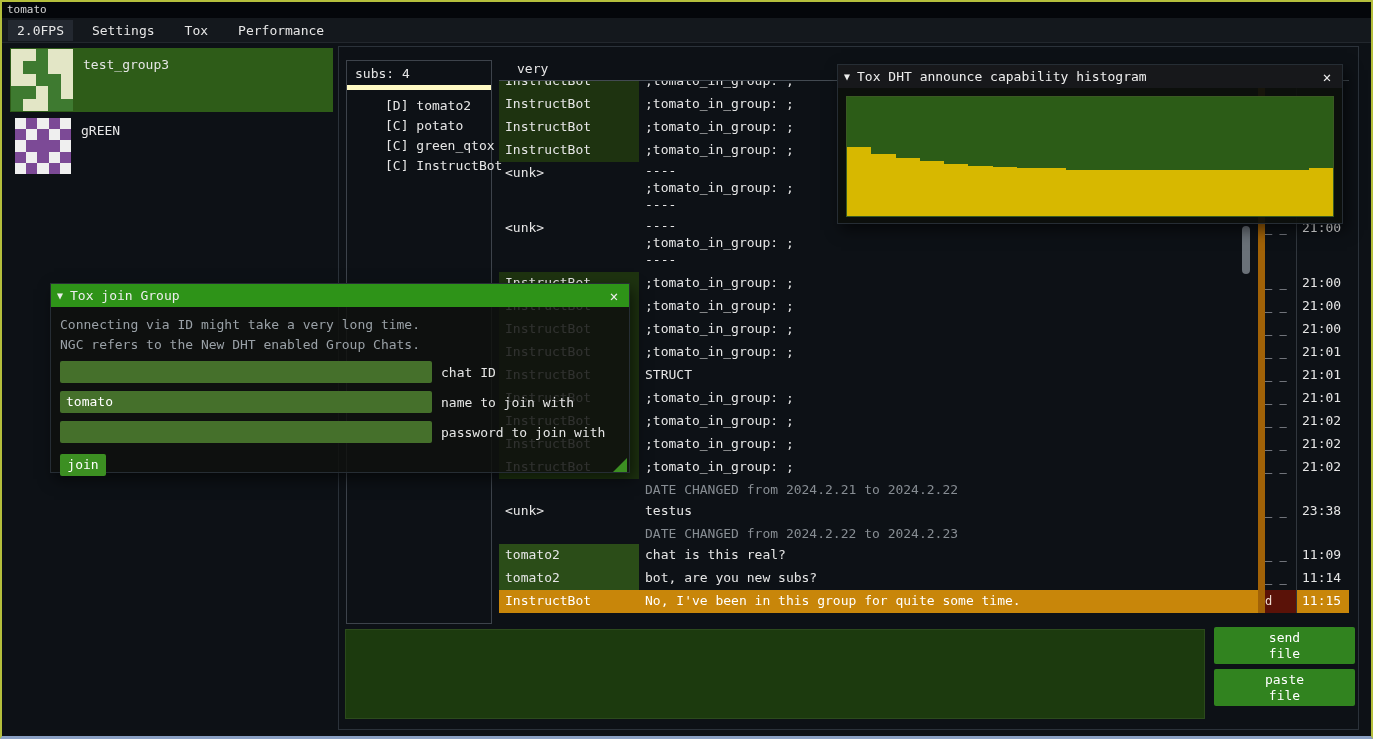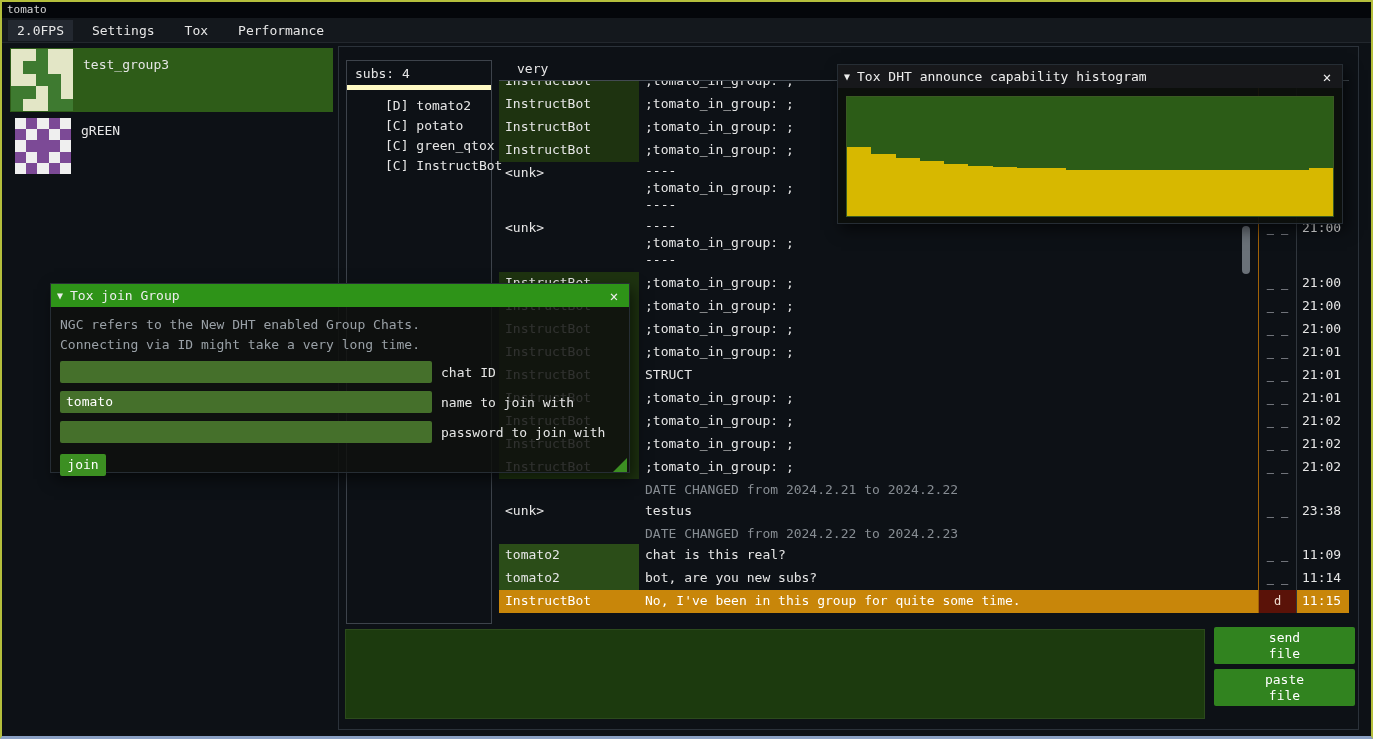--- a/index.html
+++ b/index.html
@@ -36,21 +36,21 @@
   .chat-header { position:absolute; left:497px; top:55px; width:850px; height:24px; background:#0d1116;
                  border-bottom:1px solid #434a52; z-index:3; }
   .tab { margin-left:18px; line-height:23px; display:inline-block; cursor:default; }
   .chat-rows { position:absolute; left:497px; top:68px; width:850px; height:543px; overflow:hidden; z-index:2; }
   .chat-row { display:flex; height:23px; }
   .chat-row.multi { height:55px; }
   .chat-row.date-row { height:21px; }
   .cell { line-height:22px; }
   .cell.name { width:140px; padding-left:6px; flex:none; }
   .cell.msg { flex:1; padding-left:6px; overflow:hidden; }
-  .cell.flags { width:38px; flex:none; border-left:1px solid #a16207; text-align:center;
+  .cell.flags { width:38px; flex:none; border-left:7px solid #a16207; 
                 color:#c5cad0; font-size:12px; }
   .cell.time { width:53px; flex:none; border-left:1px solid #31373e; padding-left:5px; }
   .chat-row:not(.multi) .msg > div { line-height:22px; }
   .chat-row.multi .msg > div { line-height:17px; }
   .chat-row.multi .cell.name { line-height:18px; padding-top:2px; }
   .style-bot .cell.name { background:#1e3310; }
   .style-self .cell.name { background:#2b4d18; }
   .style-unk .cell.name { background:transparent; }
   .style-highlight .cell.name, .style-highlight .cell.msg, .style-highlight .cell.time
       { background:#c8860a; color:#ffffff; }
@@ -396,22 +396,22 @@
   </div>
 </div>
 
 <div class="fwin join">
   <div class="fwin-title">
     <span class="collapse">▼</span>
     <span>Tox join Group</span>
     <span class="close">✕</span>
   </div>
   <div class="fwin-body">
+    <div class="info">Connecting via ID might take a very long time.</div>
     <div class="info">NGC refers to the New DHT enabled Group Chats.</div>
-    <div class="info">Connecting via ID might take a very long time.</div>
     <div class="field-row">
       <div class="tinput"></div>
       <div class="flabel">chat ID</div>
     </div>
     <div class="field-row">
       <div class="tinput">tomato</div>
       <div class="flabel">name to join with</div>
     </div>
     <div class="field-row">
       <div class="tinput"></div>

